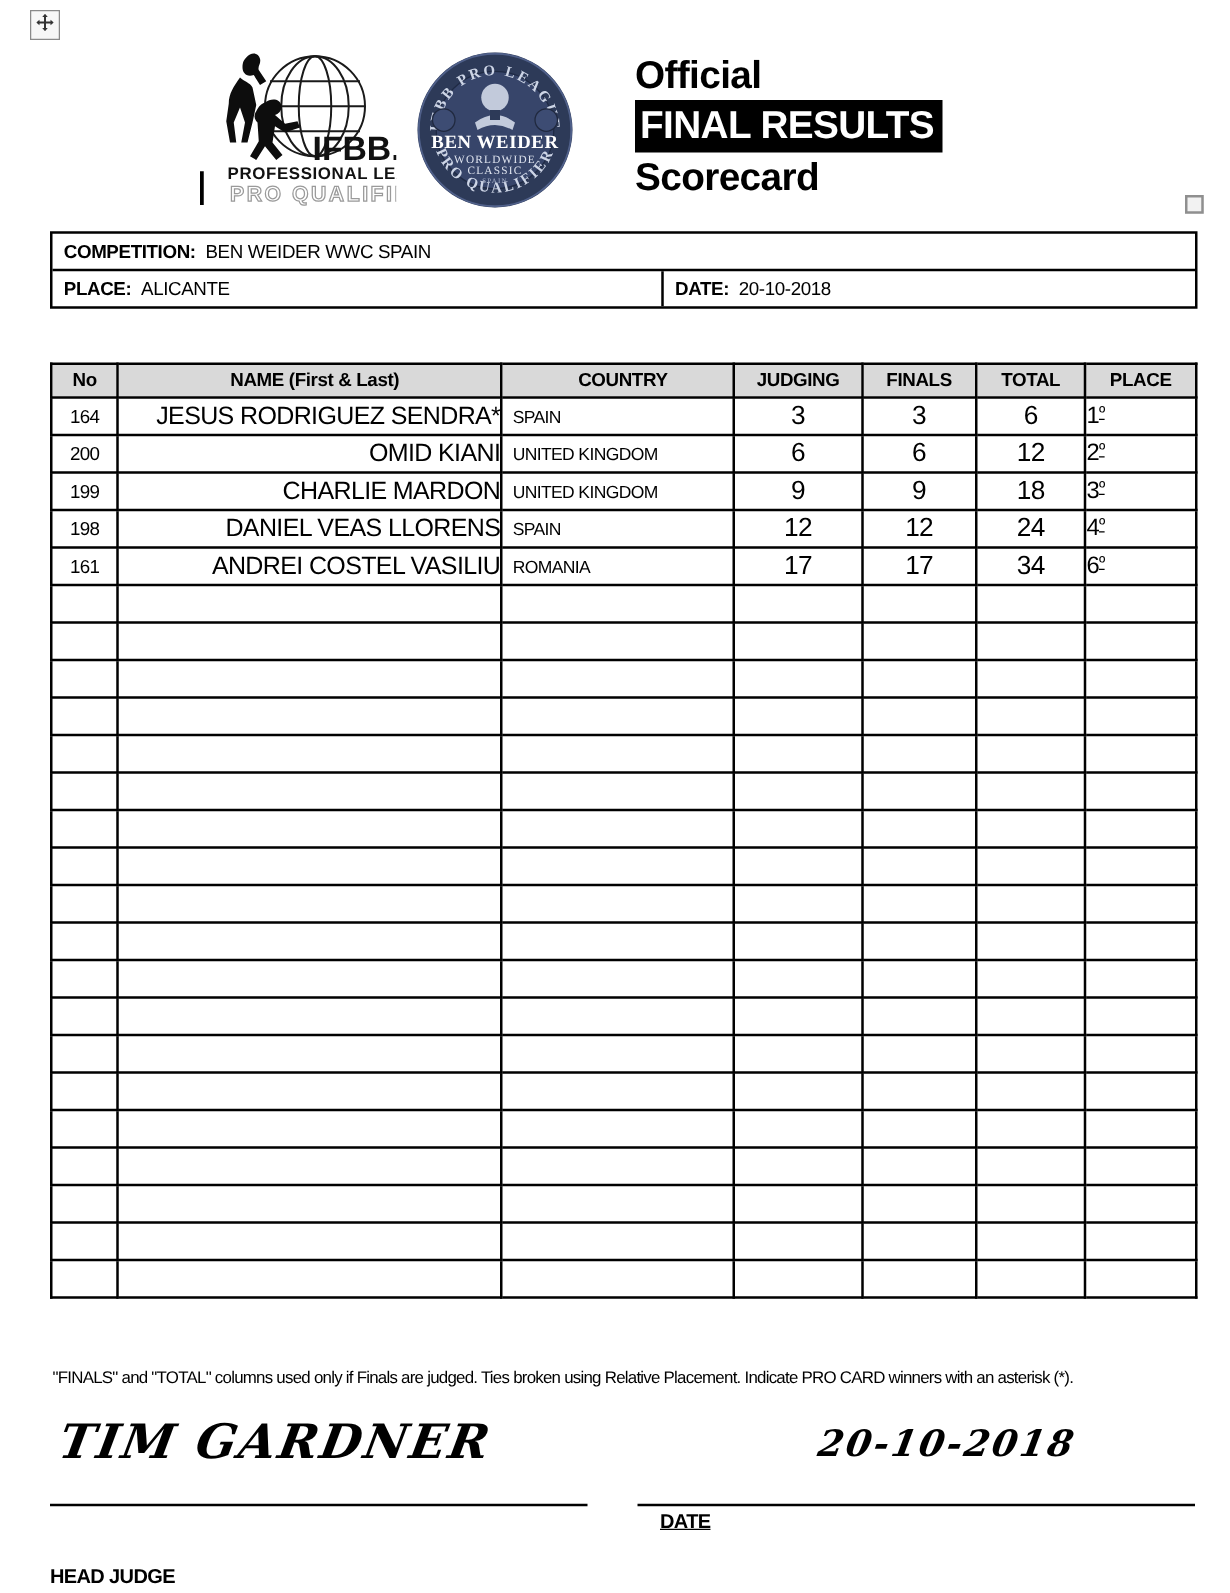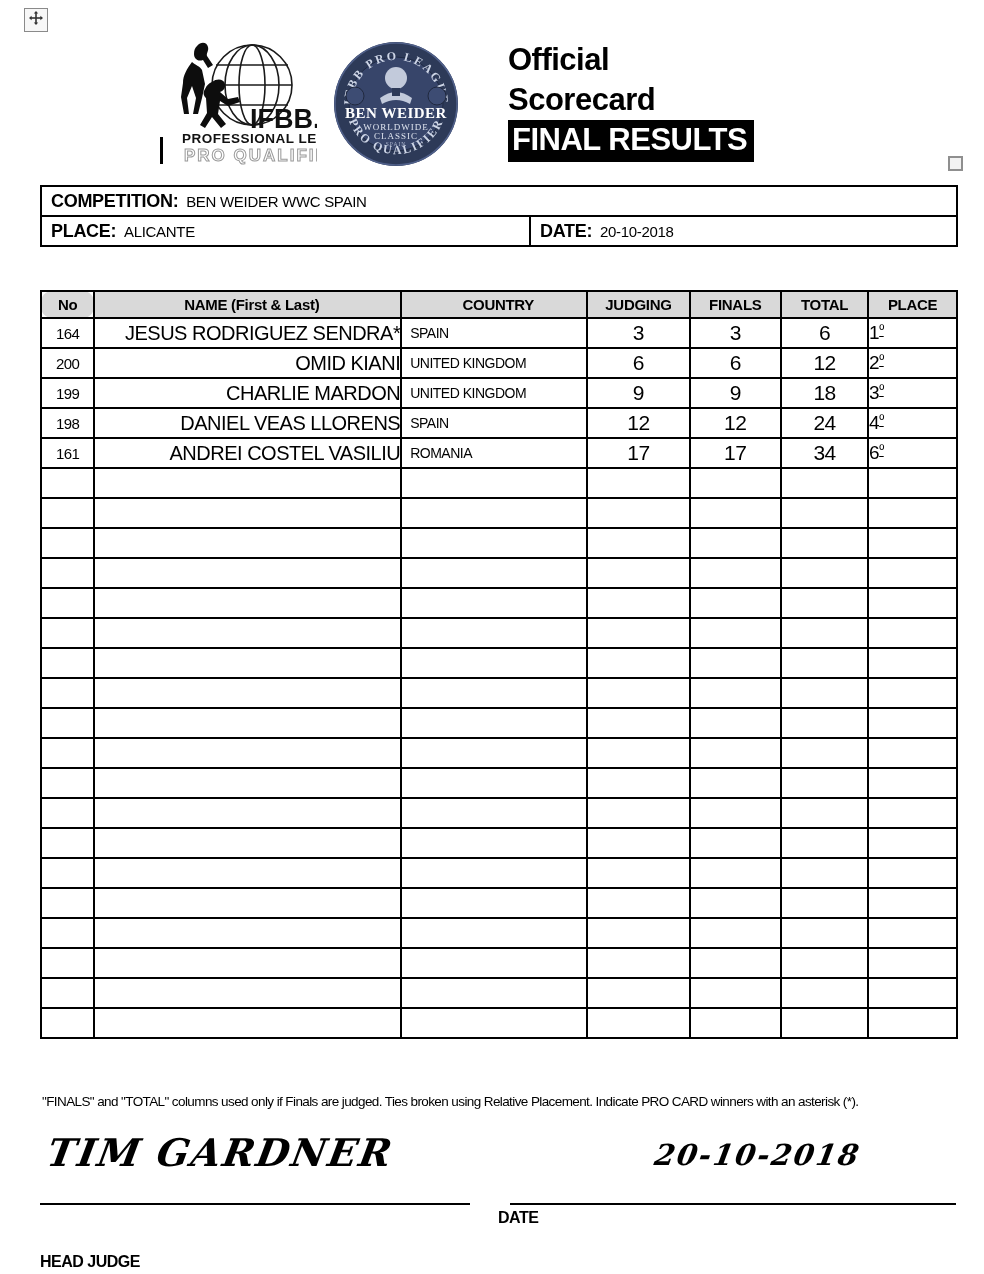--- a/index.html
+++ b/index.html
@@ -24,52 +24,52 @@
   .small-checkbox{position:absolute;left:948px;top:156px;width:11px;height:11px;
     border:2px solid #8f8f8f;background:#f2f2f2;}
 
   
   .info-table{position:absolute;left:40px;top:185px;width:914px;border:2px solid #000;}
   .info-row{display:flex;align-items:center;height:28px;border-bottom:2px solid #000;}
   .info-row:last-child{border-bottom:none;}
   .info-cell{display:flex;align-items:center;padding-left:9px;height:100%;}
   .info-cell.grow{flex:1;}
   .info-cell.bordered{border-left:2px solid #000;}
-  .lbl{font-weight:bold;font-size:18px;letter-spacing:-0.3px;white-space:pre;}
+  .lbl{font-weight:bold;font-size:15px;letter-spacing:-0.3px;white-space:pre;}
   .val{font-size:15px;letter-spacing:-0.3px;white-space:pre;}
   .val-bold{font-weight:bold;font-size:16px;}
 
   
   .results{position:absolute;left:40px;top:290px;width:918px;border-collapse:collapse;table-layout:fixed;}
   .results th,.results td{border:2px solid #000;overflow:hidden;white-space:nowrap;padding:0;}
   .results thead th{background:#d9d9d9;height:25px;font-size:15px;font-weight:bold;
     letter-spacing:-0.3px;text-align:center;}
   .results tbody td{height:28px;}
-  .c-no{width:5.8%;text-align:center;font-size:15px;letter-spacing:-0.5px;border-radius:11px;}
+  .c-no{width:5.8%;text-align:center;font-size:15px;letter-spacing:-0.5px;}
   .c-name{width:33.5%;text-align:right;padding-left:8px !important;font-size:20px;letter-spacing:-0.5px;}
   .c-country{width:19.9%;text-align:left;padding-left:8px !important;font-size:14px;letter-spacing:-0.5px;}
   .c-judging{width:11.3%;text-align:center;font-size:21px;letter-spacing:-0.5px;}
   .c-finals{width:10.1%;text-align:center;font-size:21px;letter-spacing:-0.5px;}
   .c-total{width:9.6%;text-align:center;font-size:21px;letter-spacing:-0.5px;}
   .c-place{width:9.8%;text-align:left;font-size:19px;letter-spacing:-0.5px;}
   .ord{text-decoration:underline;font-size:0.72em;vertical-align:28%;}
 
   
   .footnote{position:absolute;left:42px;top:1094px;width:918px;font-size:13.5px;letter-spacing:-0.6px;}
 
   
   .script{font-family:"DejaVu Serif",serif;font-style:italic;font-weight:bold;transform:skewX(-10deg);}
   .sig-name{position:absolute;left:48px;top:1130px;font-size:38px;letter-spacing:2px;}
   .sig-date{position:absolute;left:655px;top:1138px;font-size:29px;letter-spacing:2px;}
   .sig-line{position:absolute;top:1203px;height:2px;background:#000;}
   .sig-line.left{left:40px;width:430px;}
   .sig-line.right{left:510px;width:446px;}
   .sig-label{position:absolute;top:1209px;font-weight:bold;font-size:16px;letter-spacing:-0.5px;}
   .sig-label.left{left:40px;margin-top:44px;}
-  .sig-label.right{left:498px;}
+  .sig-label.right{left:528px;text-decoration:underline;}
 </style>
 </head>
 <body>
 
 <div class="page">
 
   <div class="move-handle">
     <span>
       <svg width="14" height="14" viewBox="0 0 14 14">
         <g fill="#333">
@@ -136,22 +136,22 @@
       <circle cx="105" cy="56" r="9" fill="#3d4c73" stroke="#20293f" stroke-width="1"></circle>
       <text x="64" y="78" text-anchor="middle" font-family="Liberation Serif, serif" font-size="15" font-weight="bold" fill="#ffffff" letter-spacing="0.5">BEN WEIDER</text>
       <text x="64" y="90" text-anchor="middle" font-family="Liberation Serif, serif" font-size="9" fill="#dfe4ef" letter-spacing="1">WORLDWIDE</text>
       <text x="64" y="99" text-anchor="middle" font-family="Liberation Serif, serif" font-size="9" fill="#dfe4ef" letter-spacing="1">CLASSIC</text>
       <text x="64" y="106" text-anchor="middle" font-family="Liberation Serif, serif" font-size="5.5" fill="#aeb8cf" letter-spacing="1">SPAIN</text>
     </svg>
   </div>
 
   <div class="title-block">
     <div class="title-line">Official</div>
+    <div class="title-line"><span class="title-invert">FINAL RESULTS</span></div>
     <div class="title-line">Scorecard</div>
-    <div class="title-line"><span class="title-invert">FINAL RESULTS</span></div>
   </div>
 
   <div class="small-checkbox"></div>
 
   <div class="info-table">
     <div class="info-row">
       <div class="info-cell grow">
         <span class="lbl">COMPETITION:</span>
         <span class="val">&nbsp;&nbsp;<span>BEN WEIDER WWC SPAIN</span></span>
       </div>

